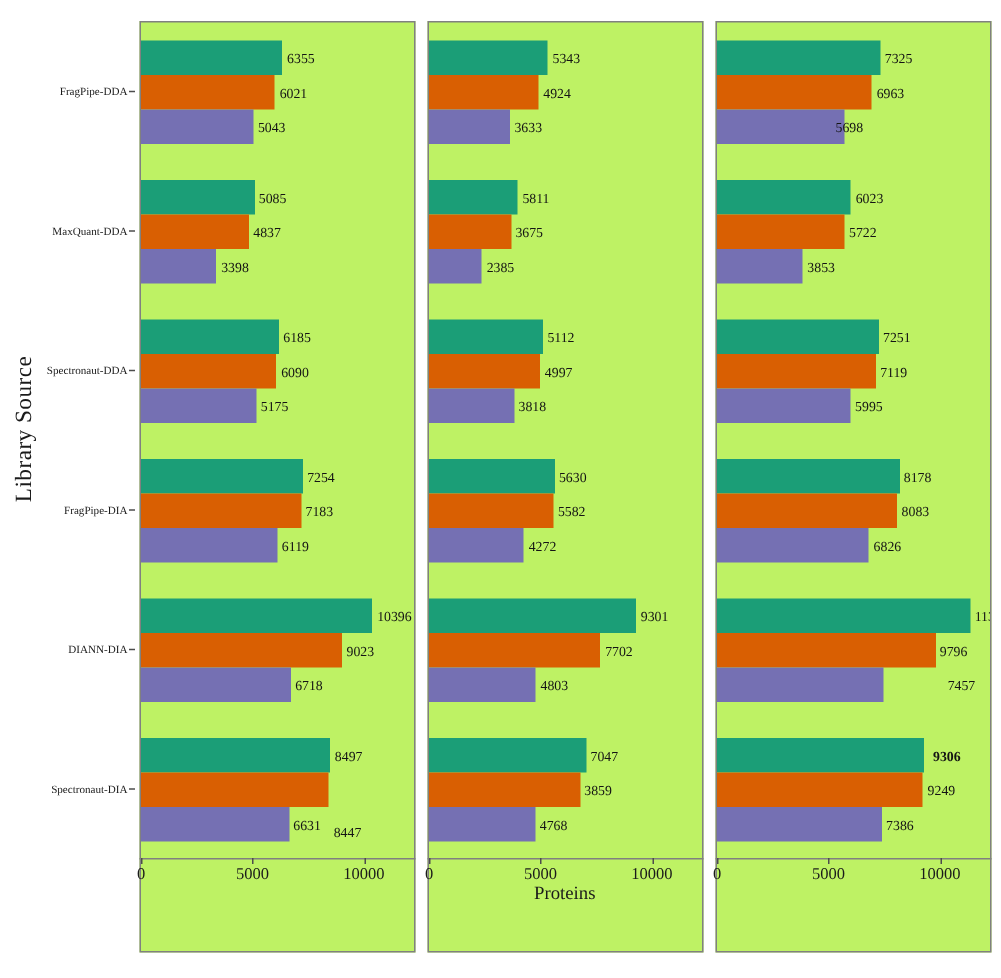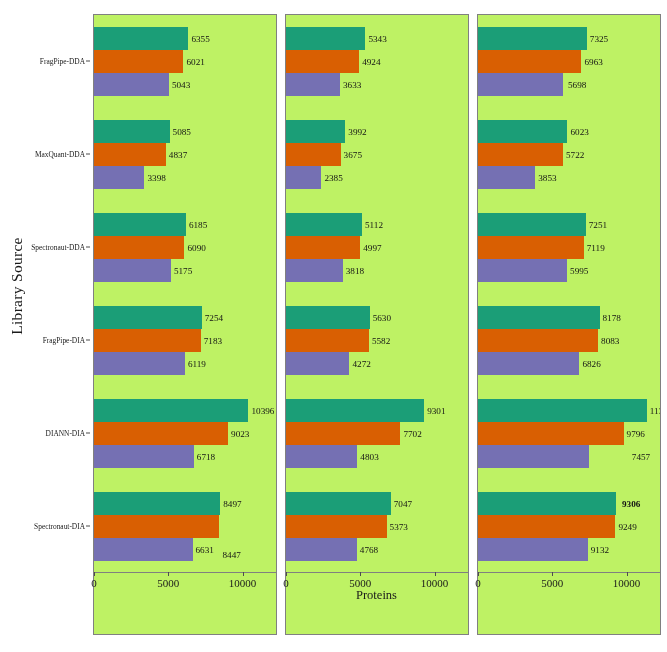--- a/index.html
+++ b/index.html
@@ -211,21 +211,21 @@
       </div>
       <div class="panel" style="left: 285px; width: 184px;">
         <div class="plotarea">
           <div class="bar" style="top: 12px; height: 23px; width: 79.3817px; background-color: rgb(27, 158, 119);"></div>
           <div class="bar-label" style="left: 79.3817px; top: 23.5px;">5343</div>
           <div class="bar" style="top: 35px; height: 23px; width: 73.1566px; background-color: rgb(217, 95, 2);"></div>
           <div class="bar-label" style="left: 73.1566px; top: 46.5px;">4924</div>
           <div class="bar" style="top: 58px; height: 23px; width: 53.976px; background-color: rgb(117, 112, 179);"></div>
           <div class="bar-label" style="left: 53.976px; top: 69.5px;">3633</div>
           <div class="bar" style="top: 105px; height: 23px; width: 59.3097px; background-color: rgb(27, 158, 119);"></div>
-          <div class="bar-label" style="left: 59.3097px; top: 116.5px;">3992</div>
+          <div class="bar-label" style="left: 59.3097px; top: 116.5px;">5811</div>
           <div class="bar" style="top: 128px; height: 23px; width: 54.6px; background-color: rgb(217, 95, 2);"></div>
           <div class="bar-label" style="left: 54.6px; top: 139.5px;">3675</div>
           <div class="bar" style="top: 151px; height: 23px; width: 35.4343px; background-color: rgb(117, 112, 179);"></div>
           <div class="bar-label" style="left: 35.4343px; top: 162.5px;">2385</div>
           <div class="bar" style="top: 198px; height: 23px; width: 75.9497px; background-color: rgb(27, 158, 119);"></div>
           <div class="bar-label" style="left: 75.9497px; top: 209.5px;">5112</div>
           <div class="bar" style="top: 221px; height: 23px; width: 74.2411px; background-color: rgb(217, 95, 2);"></div>
           <div class="bar-label" style="left: 74.2411px; top: 232.5px;">4997</div>
           <div class="bar" style="top: 244px; height: 23px; width: 56.7246px; background-color: rgb(117, 112, 179);"></div>
           <div class="bar-label" style="left: 56.7246px; top: 255.5px;">3818</div>
@@ -237,33 +237,33 @@
           <div class="bar-label" style="left: 63.4697px; top: 348.5px;">4272</div>
           <div class="bar" style="top: 384px; height: 23px; width: 138.186px; background-color: rgb(27, 158, 119);"></div>
           <div class="bar-label" style="left: 138.186px; top: 395.5px;">9301</div>
           <div class="bar" style="top: 407px; height: 23px; width: 114.43px; background-color: rgb(217, 95, 2);"></div>
           <div class="bar-label" style="left: 114.43px; top: 418.5px;">7702</div>
           <div class="bar" style="top: 430px; height: 23px; width: 71.3589px; background-color: rgb(117, 112, 179);"></div>
           <div class="bar-label" style="left: 71.3589px; top: 441.5px;">4803</div>
           <div class="bar" style="top: 477px; height: 23px; width: 104.698px; background-color: rgb(27, 158, 119);"></div>
           <div class="bar-label" style="left: 104.698px; top: 488.5px;">7047</div>
           <div class="bar" style="top: 500px; height: 23px; width: 100.553px; background-color: rgb(217, 95, 2);"></div>
-          <div class="bar-label" style="left: 100.553px; top: 511.5px;">5373</div>
+          <div class="bar-label" style="left: 100.553px; top: 511.5px;">3859</div>
           <div class="bar" style="top: 523px; height: 23px; width: 70.8389px; background-color: rgb(117, 112, 179);"></div>
           <div class="bar-label" style="left: 70.8389px; top: 534.5px;">4768</div>
         </div>
       </div>
       <div class="panel" style="left: 477px; width: 184px;">
         <div class="plotarea">
           <div class="bar" style="top: 12px; height: 23px; width: 108.829px; background-color: rgb(27, 158, 119);"></div>
           <div class="bar-label" style="left: 108.829px; top: 23.5px;">7325</div>
           <div class="bar" style="top: 35px; height: 23px; width: 103.45px; background-color: rgb(217, 95, 2);"></div>
           <div class="bar-label" style="left: 103.45px; top: 46.5px;">6963</div>
           <div class="bar" style="top: 58px; height: 23px; width: 84.656px; background-color: rgb(117, 112, 179);"></div>
-          <div class="bar-label" style="left: 87px; top: 69.5px;">5698</div>
+          <div class="bar-label" style="left: 76px; top: 69.5px;">5698</div>
           <div class="bar" style="top: 105px; height: 23px; width: 89.4846px; background-color: rgb(27, 158, 119);"></div>
           <div class="bar-label" style="left: 89.4846px; top: 116.5px;">6023</div>
           <div class="bar" style="top: 128px; height: 23px; width: 85.0126px; background-color: rgb(217, 95, 2);"></div>
           <div class="bar-label" style="left: 85.0126px; top: 139.5px;">5722</div>
           <div class="bar" style="top: 151px; height: 23px; width: 57.2446px; background-color: rgb(117, 112, 179);"></div>
           <div class="bar-label" style="left: 57.2446px; top: 162.5px;">3853</div>
           <div class="bar" style="top: 198px; height: 23px; width: 107.729px; background-color: rgb(27, 158, 119);"></div>
           <div class="bar-label" style="left: 107.729px; top: 209.5px;">7251</div>
           <div class="bar" style="top: 221px; height: 23px; width: 105.768px; background-color: rgb(217, 95, 2);"></div>
           <div class="bar-label" style="left: 105.768px; top: 232.5px;">7119</div>
@@ -279,21 +279,21 @@
           <div class="bar-label" style="left: 168.822px; top: 395.5px;">11363</div>
           <div class="bar" style="top: 407px; height: 23px; width: 145.541px; background-color: rgb(217, 95, 2);"></div>
           <div class="bar-label" style="left: 145.541px; top: 418.5px;">9796</div>
           <div class="bar" style="top: 430px; height: 23px; width: 110.79px; background-color: rgb(117, 112, 179);"></div>
           <div class="bar-label" style="left: 110.79px; top: 441.5px; margin-left: 40px;">7457</div>
           <div class="bar" style="top: 477px; height: 23px; width: 138.261px; background-color: rgb(27, 158, 119);"></div>
           <div class="bar-label" style="left: 141px; top: 488.5px; font-weight: bold;">9306</div>
           <div class="bar" style="top: 500px; height: 23px; width: 137.414px; background-color: rgb(217, 95, 2);"></div>
           <div class="bar-label" style="left: 137.414px; top: 511.5px;">9249</div>
           <div class="bar" style="top: 523px; height: 23px; width: 109.735px; background-color: rgb(117, 112, 179);"></div>
-          <div class="bar-label" style="left: 109.735px; top: 534.5px;">9132</div>
+          <div class="bar-label" style="left: 109.735px; top: 534.5px;">7386</div>
         </div>
       </div>
     </div>
 
   <div id="xlabel">Proteins</div>
 
 
 <div class="xaxis" style="left: 93px; width: 184px;">
       <div style="position: absolute; top: 0px; left: 0px; width: 100%; height: 1px; background: rgb(128, 128, 128);"></div>
       <div class="xtick-mark" style="left: 1px;"></div>

